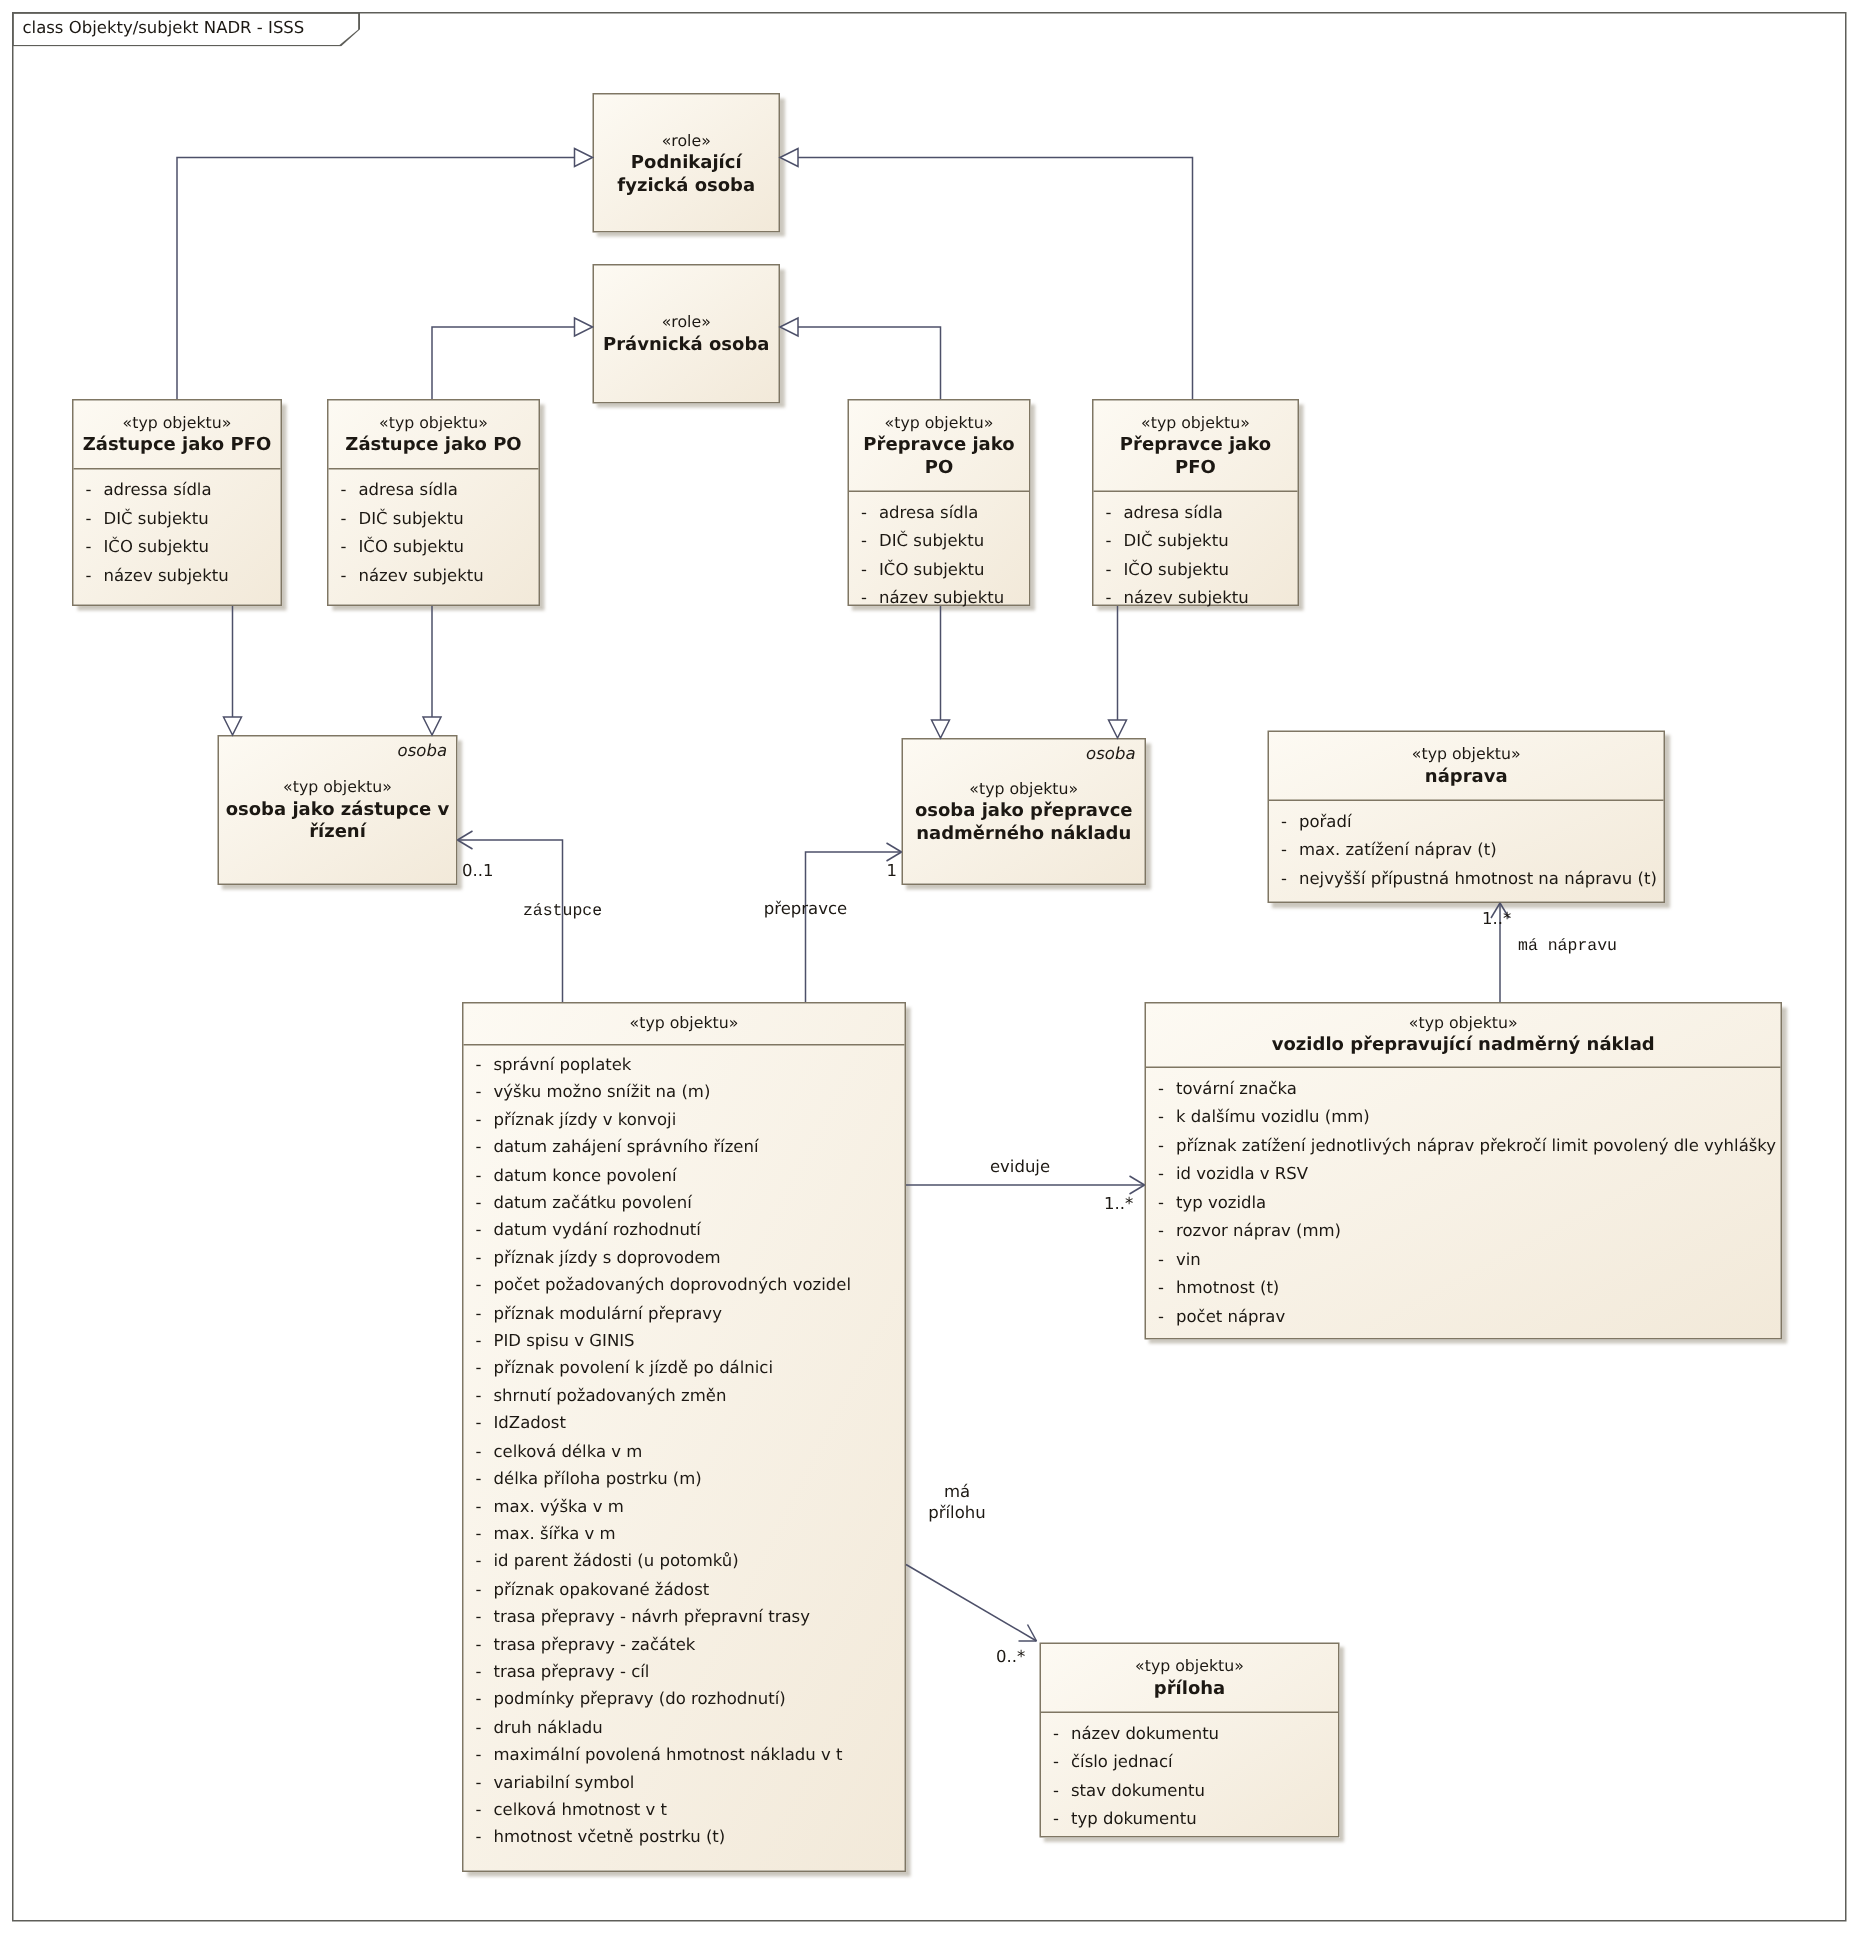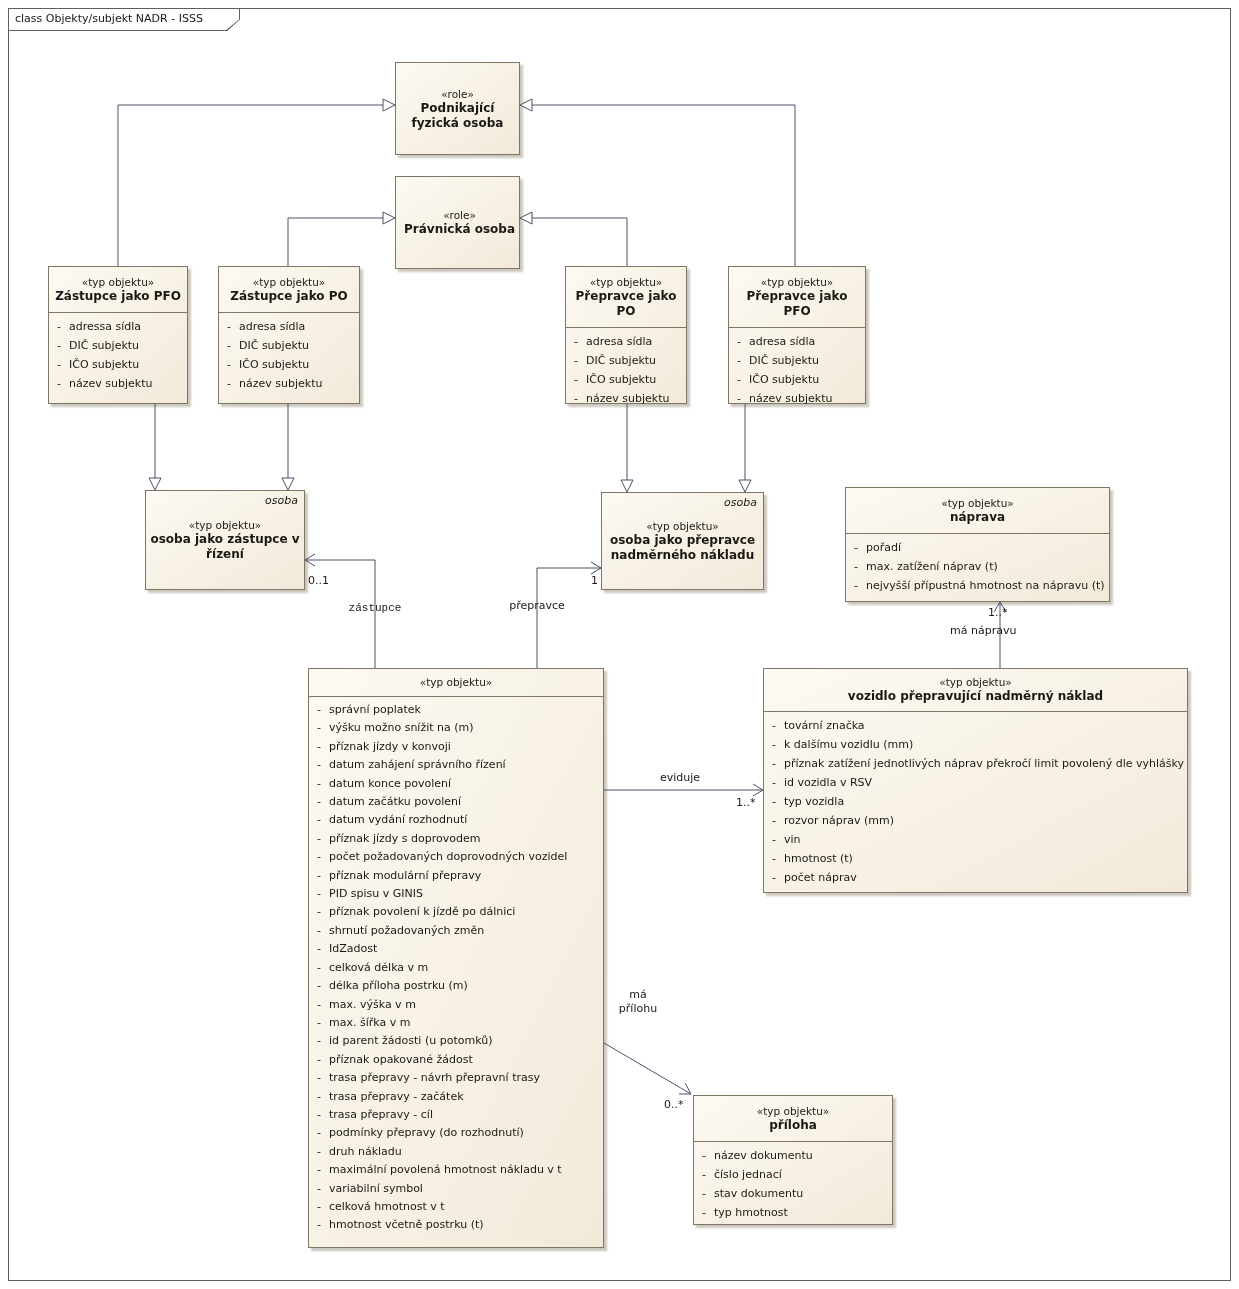--- a/index.html
+++ b/index.html
@@ -27,21 +27,21 @@
   .frame-tab .tab-text {
     position:absolute; left:7px; top:4px; font-size:11px; font-weight:normal; white-space:nowrap;
   }
   .uml-class {
     position:absolute;
     border:1px solid #7f7663;
     background:linear-gradient(to bottom right,#fdfaf3 0%,#f2e9d9 100%);
     box-shadow:3px 3px 2px rgba(140,130,110,0.45);
     z-index:2;
   }
-  .center-box { display:flex; flex-direction:column; justify-content:center;align-items:flex-end; }
+  .center-box { display:flex; flex-direction:column; justify-content:center; }
   .cls-header { text-align:center; padding:8px 4px 8px; }
   .center-box .cls-header { padding:2px 4px; }
   .stereo { display:block; font-size:10.5px; line-height:14px; }
   .cls-name { display:block; font-size:12px; font-weight:bold; line-height:15px; }
   .attrs { border-top:1px solid #7f7663; padding:4px 0 0 0; }
   .attr-row { display:flex; font-size:11px; line-height:19px; white-space:nowrap; }
   .tight .attr-row { line-height:18.4px; }
   .attr-row .dash { width:20px; text-align:center; flex:none; }
   .classifier-tag { position:absolute; top:3px; right:6px; font-style:italic; font-size:11px; }
   .connectors { position:absolute; left:0; top:0; z-index:3; pointer-events:none; }
@@ -390,21 +390,21 @@
       <div class="attr-row">
         <span class="dash">-</span>
         <span>číslo jednací</span>
       </div>
       <div class="attr-row">
         <span class="dash">-</span>
         <span>stav dokumentu</span>
       </div>
       <div class="attr-row">
         <span class="dash">-</span>
-        <span>typ hmotnost</span>
+        <span>typ dokumentu</span>
       </div>
     </div>
 </div>
 
 <svg class="connectors" width="1239" height="1289" viewBox="0 0 1239 1289">
   <g stroke="#4d5069" stroke-width="1" fill="none">
 
     <g>
       <polyline points="118,266 118,105 383,105"></polyline>
       <polygon points="395,105 383,99 383,111" fill="#ffffff"></polygon>
@@ -470,16 +470,16 @@
 <div class="conn-label" style="left:338px;top:601px;width:74px;text-align:center;font-family:Liberation Mono, monospace;">zástupce</div>
 <div class="conn-label" style="left:308px;top:574px;">0..1</div>
 
 <div class="conn-label" style="left:500px;top:599px;width:74px;text-align:center;">přepravce</div>
 <div class="conn-label" style="left:591px;top:574px;">1</div>
 
 <div class="conn-label" style="left:640px;top:771px;width:80px;text-align:center;">eviduje</div>
 <div class="conn-label" style="left:736px;top:796px;">1..*</div>
 
 <div class="conn-label" style="left:988px;top:606px;">1..*</div>
-<div class="conn-label" style="left:950px;top:624px;width:100px;text-align:left;">má nápravu</div>
+<div class="conn-label" style="left:978px;top:624px;width:100px;text-align:right;font-family:Liberation Mono, monospace;">má nápravu</div>
 
 <div class="conn-label" style="left:610px;top:988px;width:56px;text-align:center;">má přílohu</div>
 <div class="conn-label" style="left:664px;top:1098px;">0..*</div>
 
 </body></html>

